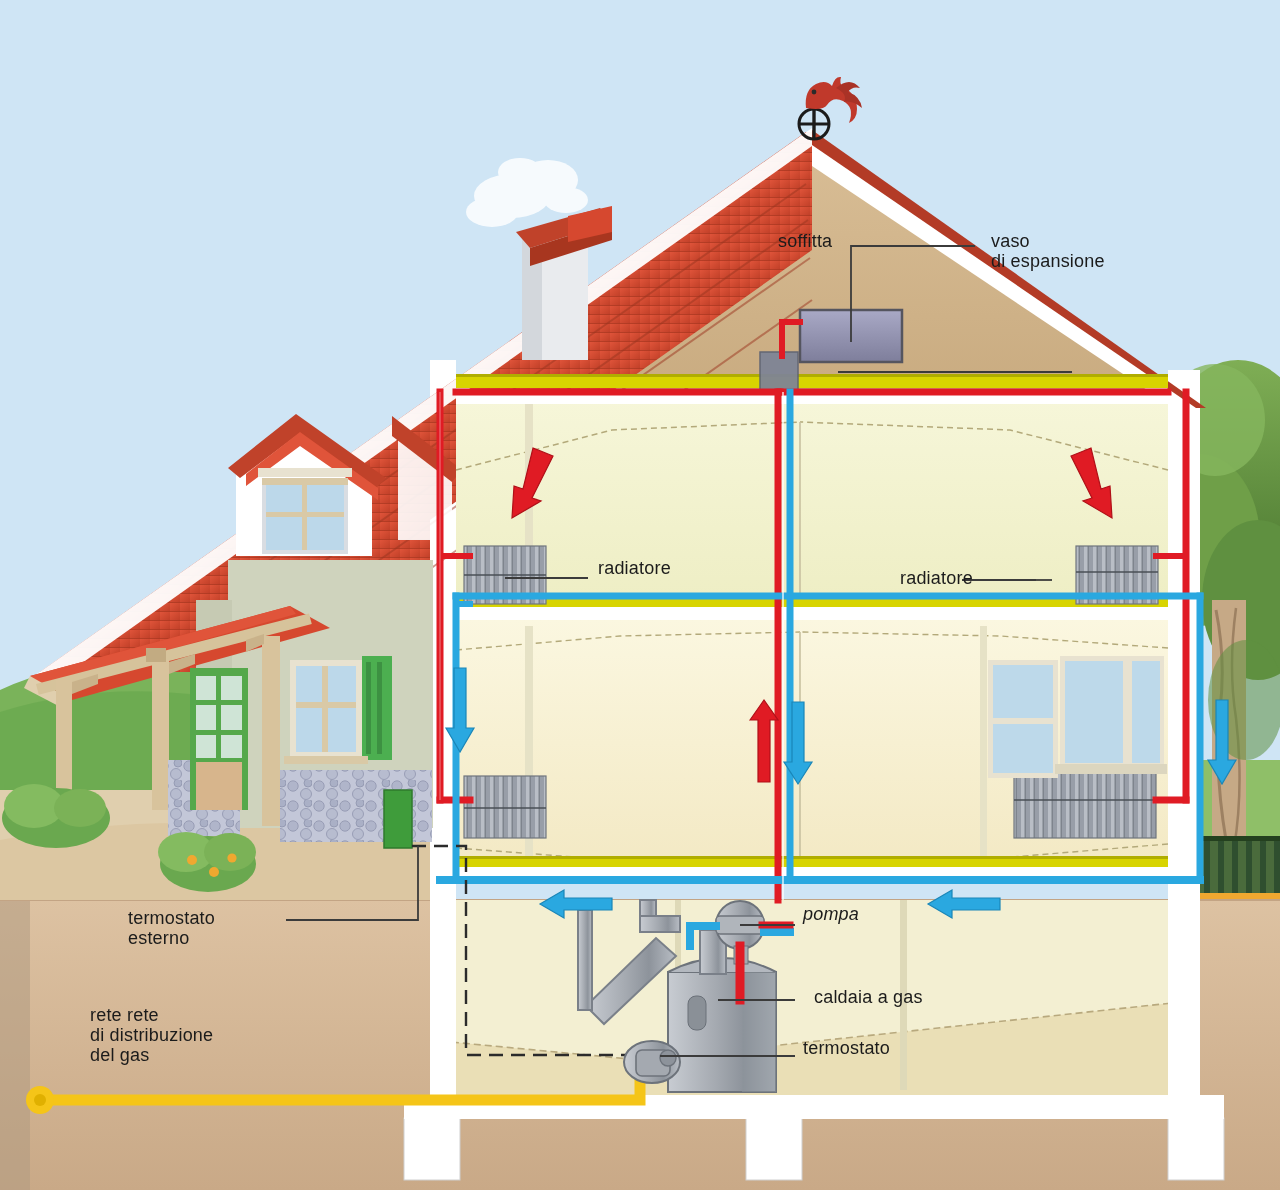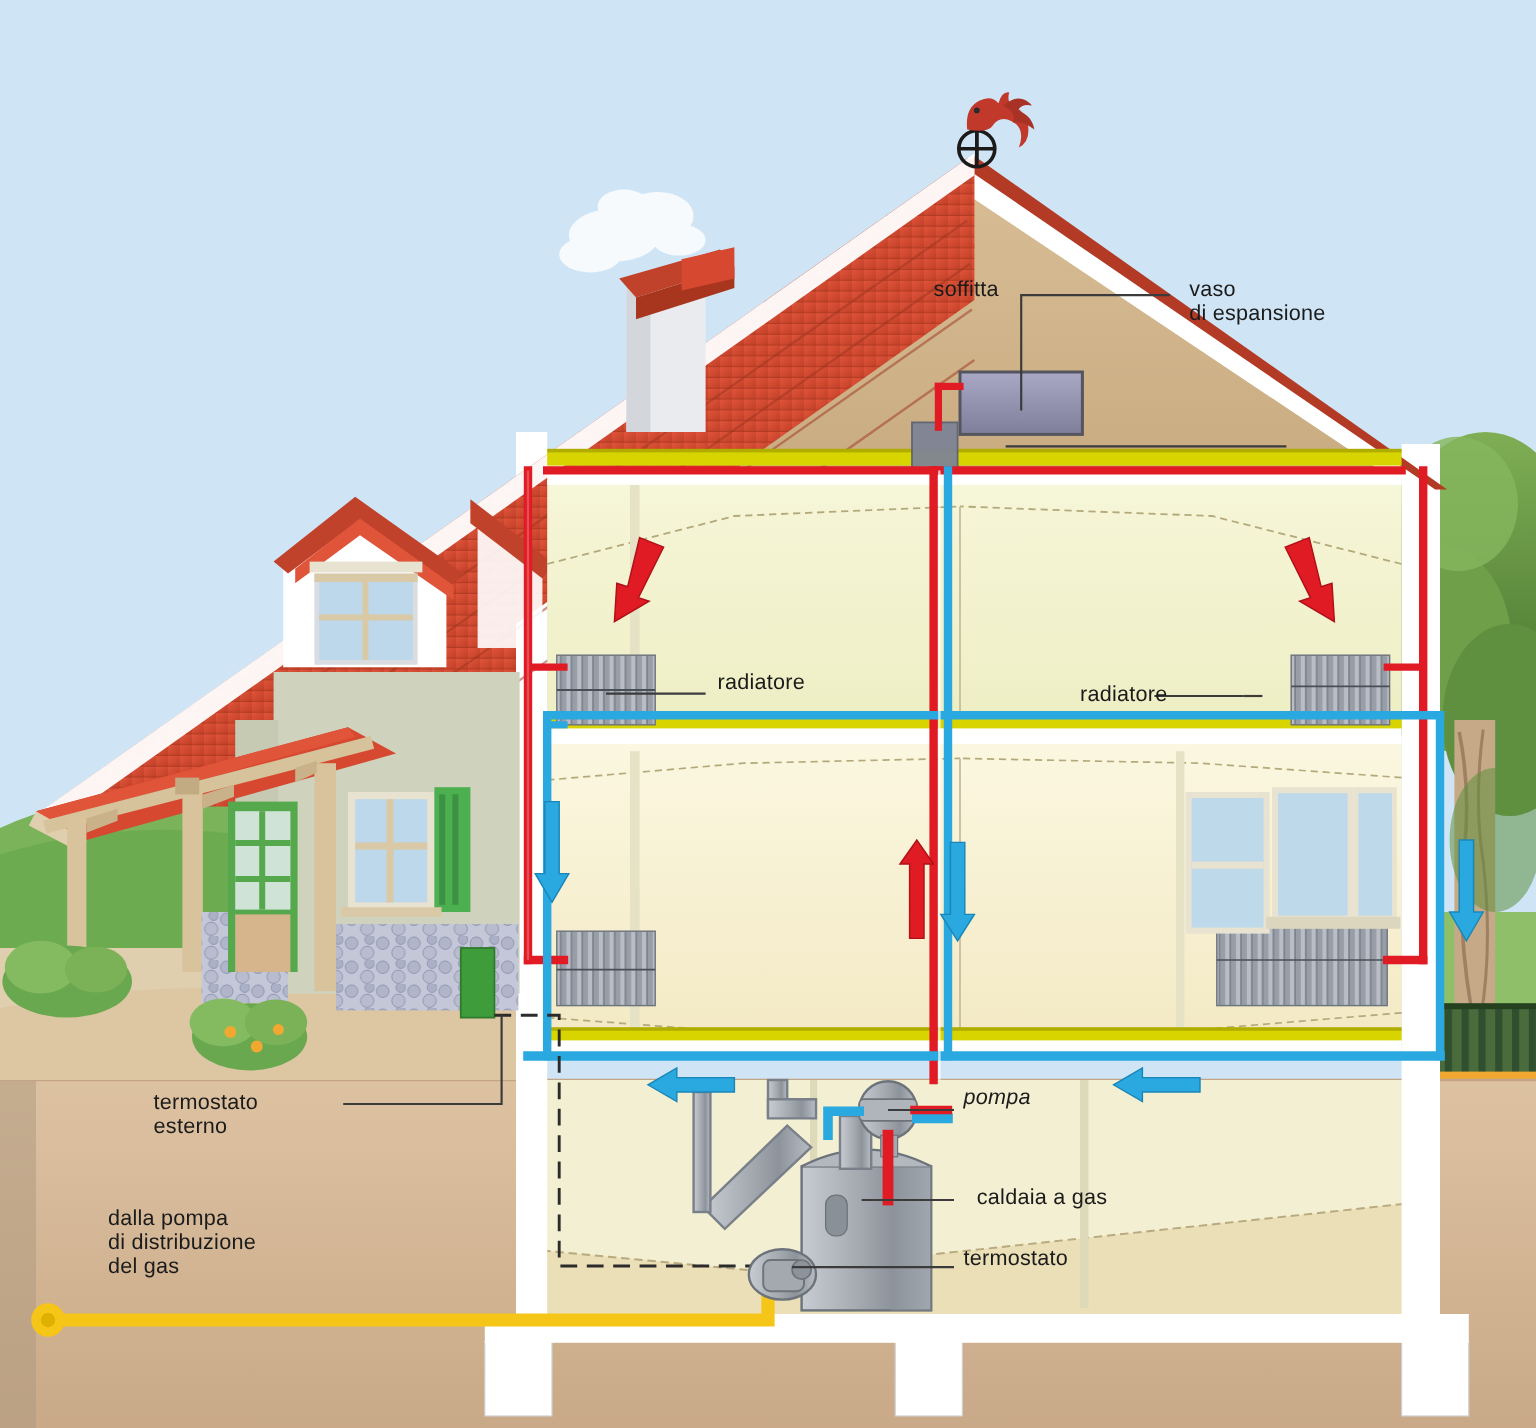--- a/index.html
+++ b/index.html
@@ -431,17 +431,17 @@
 <div class="lbl" style="left:778px; top:231px;">soffitta</div>
 <div class="lbl" style="left:991px; top:231px;">vaso
 di espansione</div>
 <div class="lbl" style="left:598px; top:558px;">radiatore</div>
 <div class="lbl" style="left:900px; top:568px;">radiatore</div>
 <div class="lbl" style="left:803px; top:904px;font-style:italic;">pompa</div>
 <div class="lbl" style="left:814px; top:987px;">caldaia a gas</div>
 <div class="lbl" style="left:803px; top:1038px;">termostato</div>
 <div class="lbl" style="left:112px; top:908px;margin-left:16px;">termostato
 esterno</div>
-<div class="lbl" style="left:90px; top:1005px;">dalla pompa
+<div class="lbl" style="left:90px; top:1005px;">rete rete
 di distribuzione
 del gas</div>
 
 </div>
 
 </body></html>

